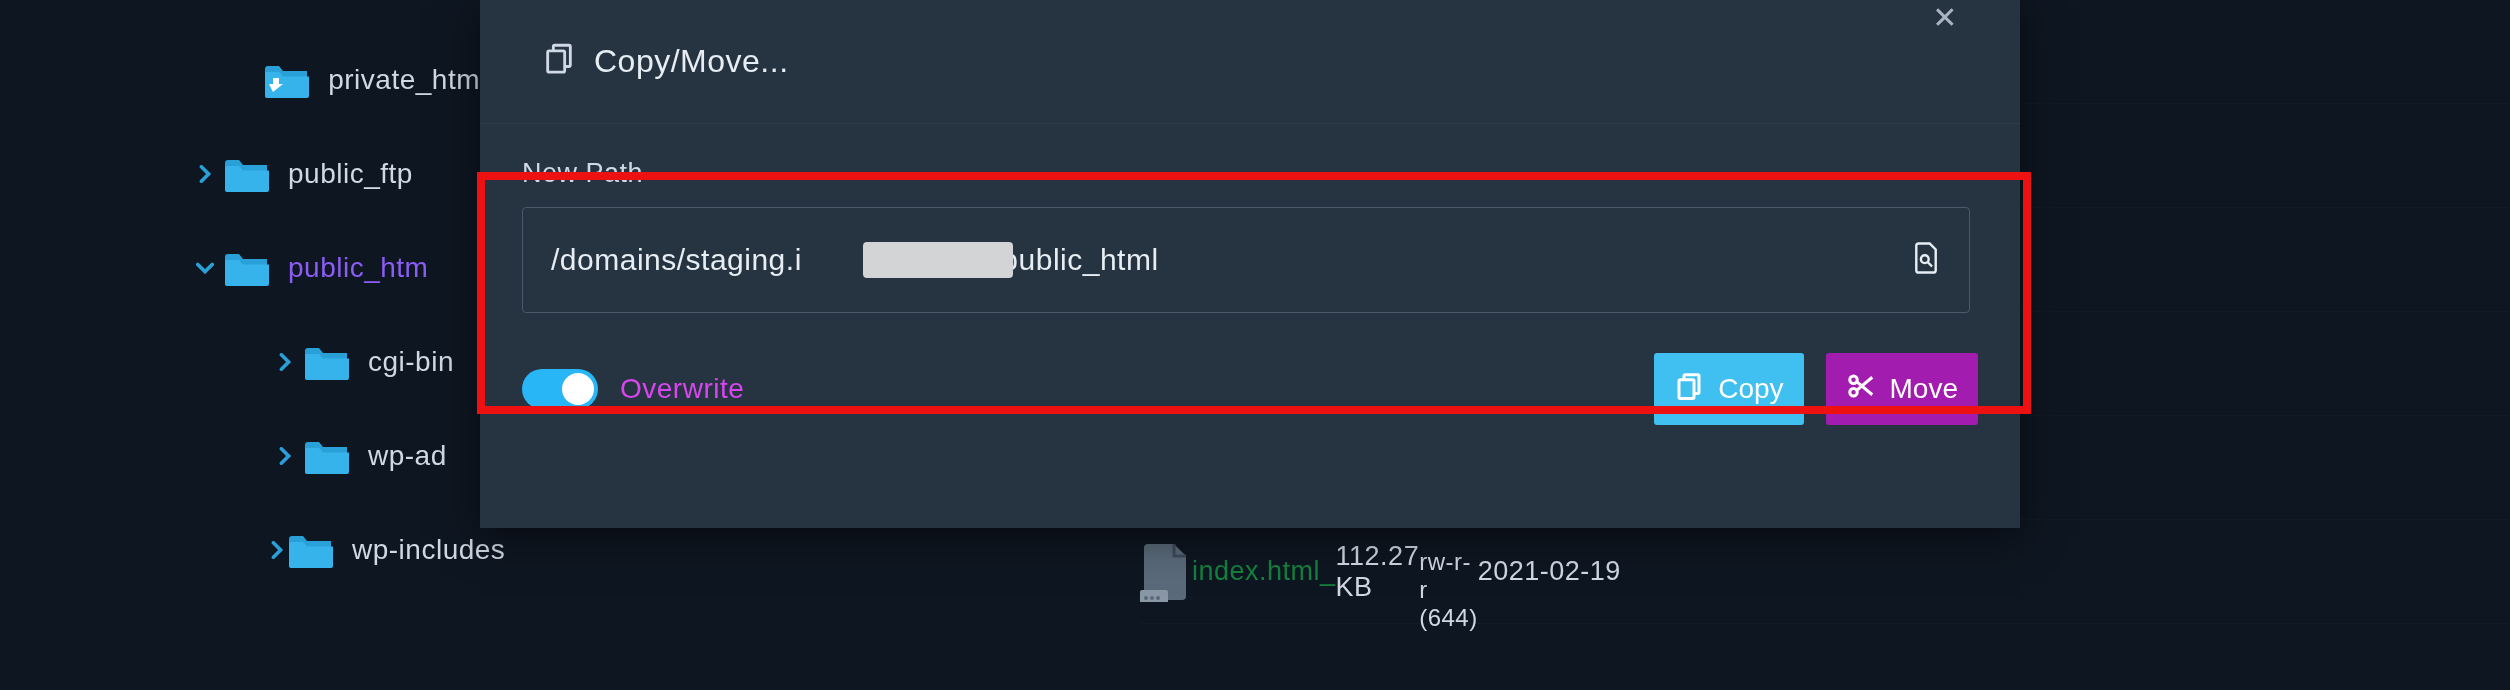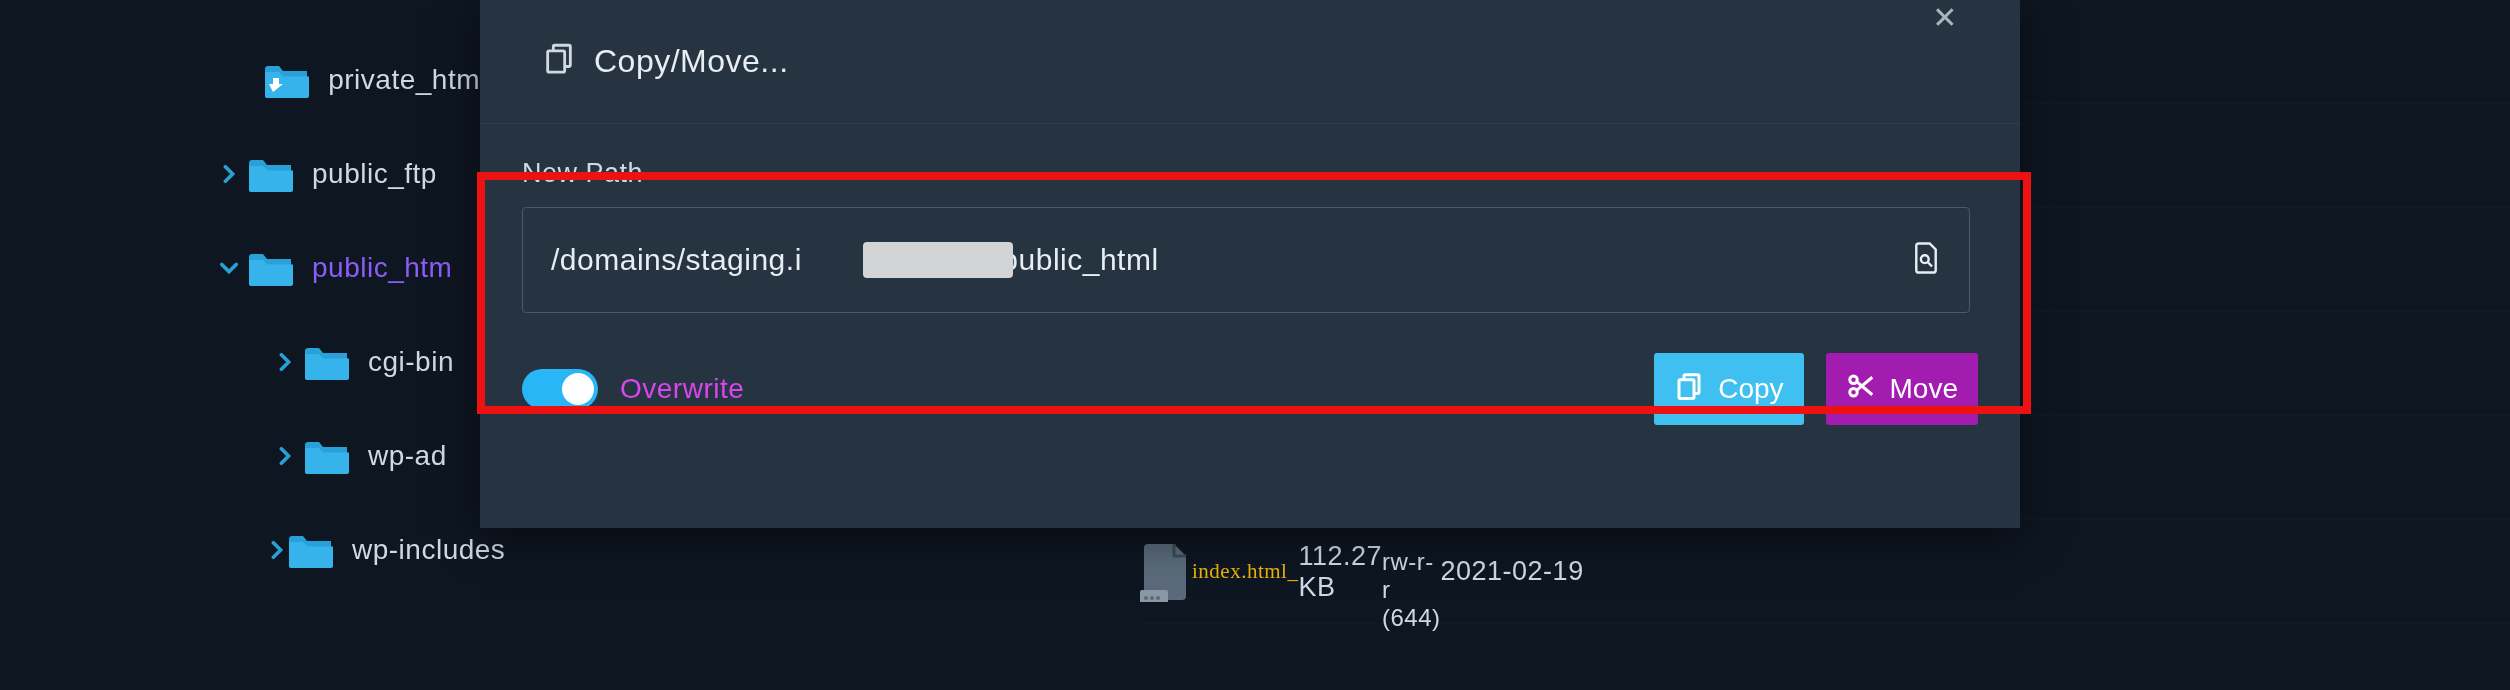--- a/index.html
+++ b/index.html
@@ -32,37 +32,37 @@
   }
   .tree-caret.none { opacity: 0; }
   .tree-folder {
     width: 50px; height: 40px; margin-right: 16px;
   }
   .tree-label { white-space: nowrap; }
   .tree-row.active .tree-label { color: #8b5cf6; }
   .tree-row:not(.active) .tree-label { color: #cfd8e3; }
 
   .indent-1 { padding-left: 230px; }
-  .indent-0 { padding-left: 188px; margin-left: 24px; }
+  .indent-0 { padding-left: 188px; }
   .indent-2 { padding-left: 268px; }
 
   
   .filetable {
     position: absolute;
     left: 1140px; top: 0;
     right: 0;
   }
   .filerow {
     display: flex;
     align-items: center;
     height: 104px;
     border-bottom: 1px solid rgba(255,255,255,0.02);
   }
   .cell-icon { width: 260px; display:flex; justify-content:center; }
-  .cell-name { width: 420px; font-size: 21px; color: #eab308; font-family: Liberation Serif, serif; }
+  .cell-name { width: 420px; font-size: 27px; color: #15803d; }
   .cell-size { width: 230px; font-size: 27px; color: #cfd8e3; }
   .cell-perm { width: 260px; font-size: 24px; color: #cfd8e3; margin-top: 36px; }
   .cell-date { width: 9999px; font-size: 27px; color: #cfd8e3; }
 
   
   .modal {
     position: absolute;
     left: 480px; top: 0;
     width: 1540px; height: 528px;
     background: #263341;

